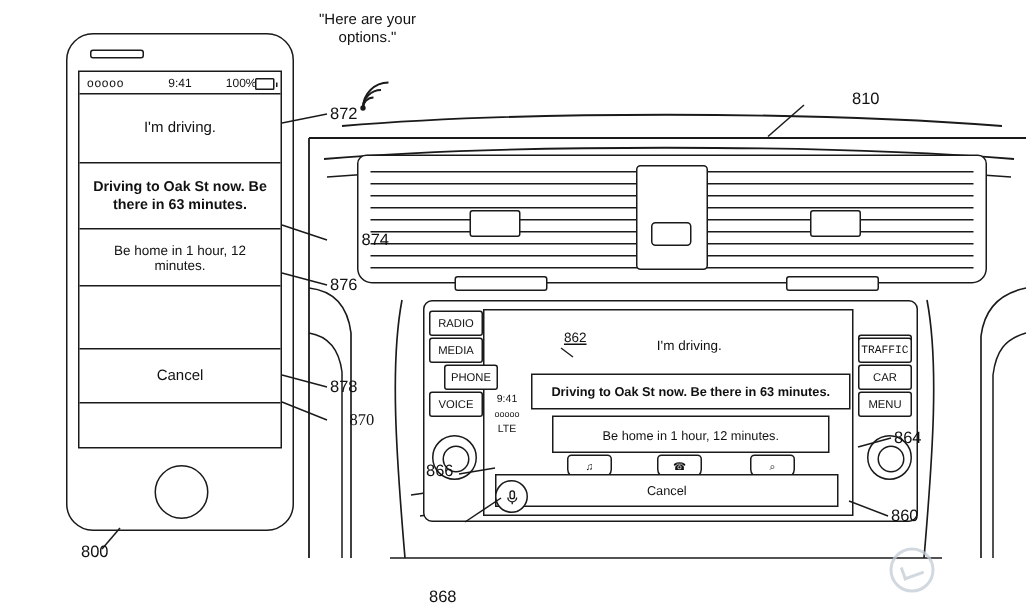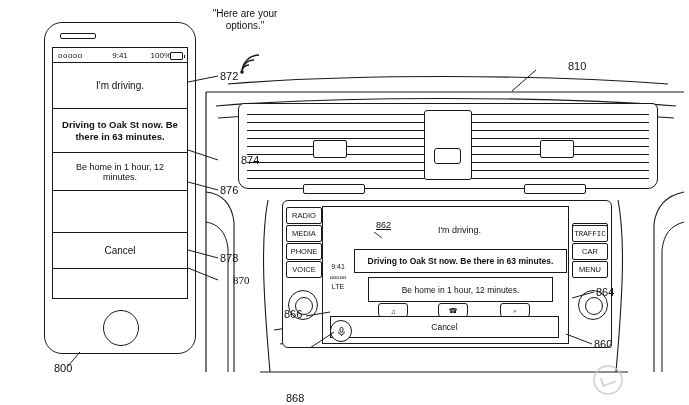--- a/index.html
+++ b/index.html
@@ -503,21 +503,21 @@
   <div class="abs" id="console"></div>
   <div class="abs" id="console-screen"></div>
 
   <div class="side-btn-col" style="left:286px; top:207px;">
     <div class="side-btn" style="top:0px;">
         <span>RADIO</span>
       </div>
     <div class="side-btn" style="top:18px;">
         <span>MEDIA</span>
       </div>
-    <div class="side-btn" style="top:36px;">
+    <div class="side-btn" style="top:36px;margin-left:10px;">
         <span>PHONE</span>
       </div>
     <div class="side-btn" style="top:54px;">
         <span>VOICE</span>
       </div>
   </div>
 
   <div class="side-btn-col" style="left:572px; top:207px;">
     <div class="side-btn" style="top:16px;">
         <span>NAV</span>

